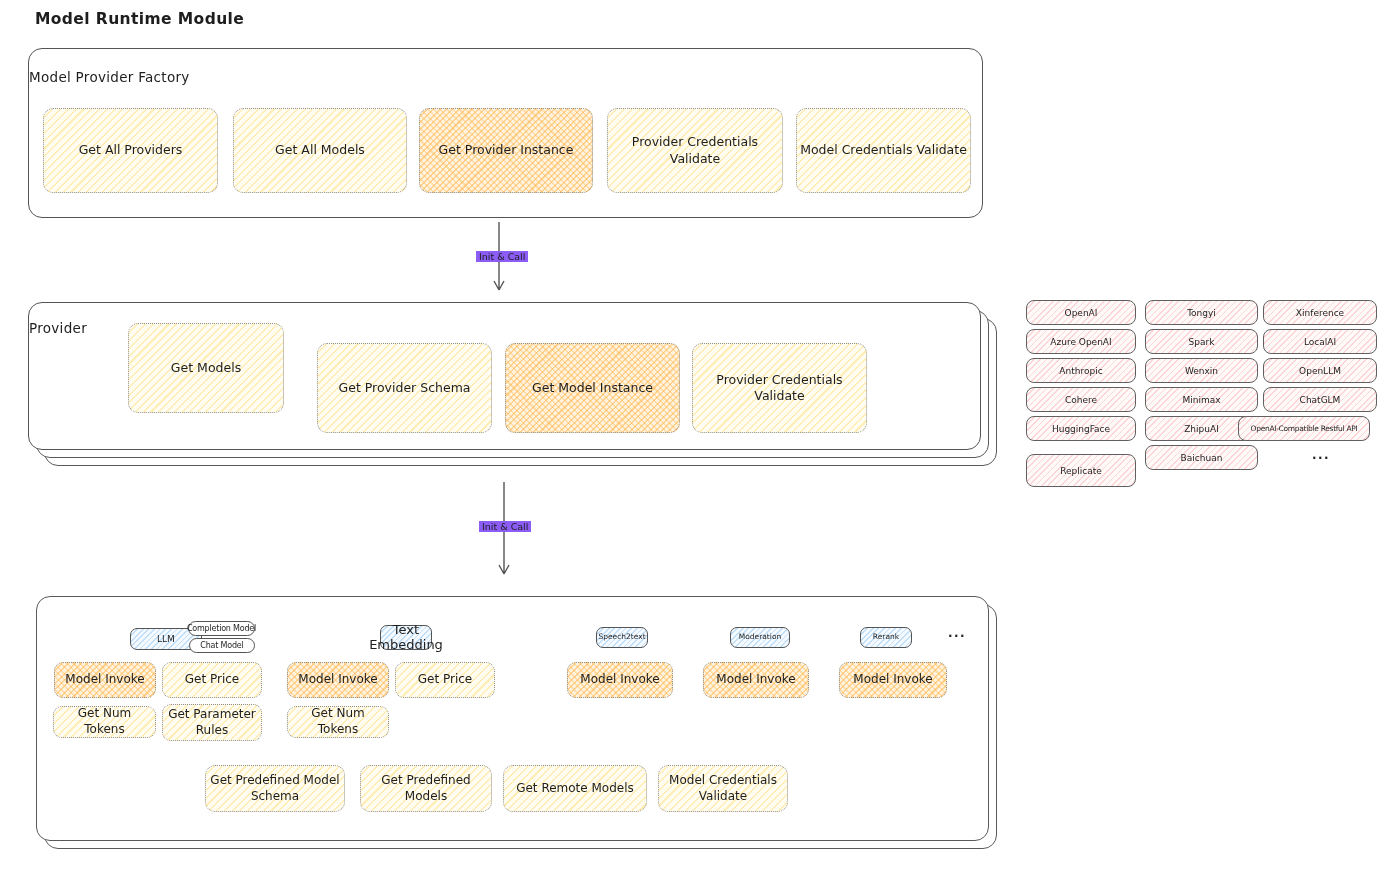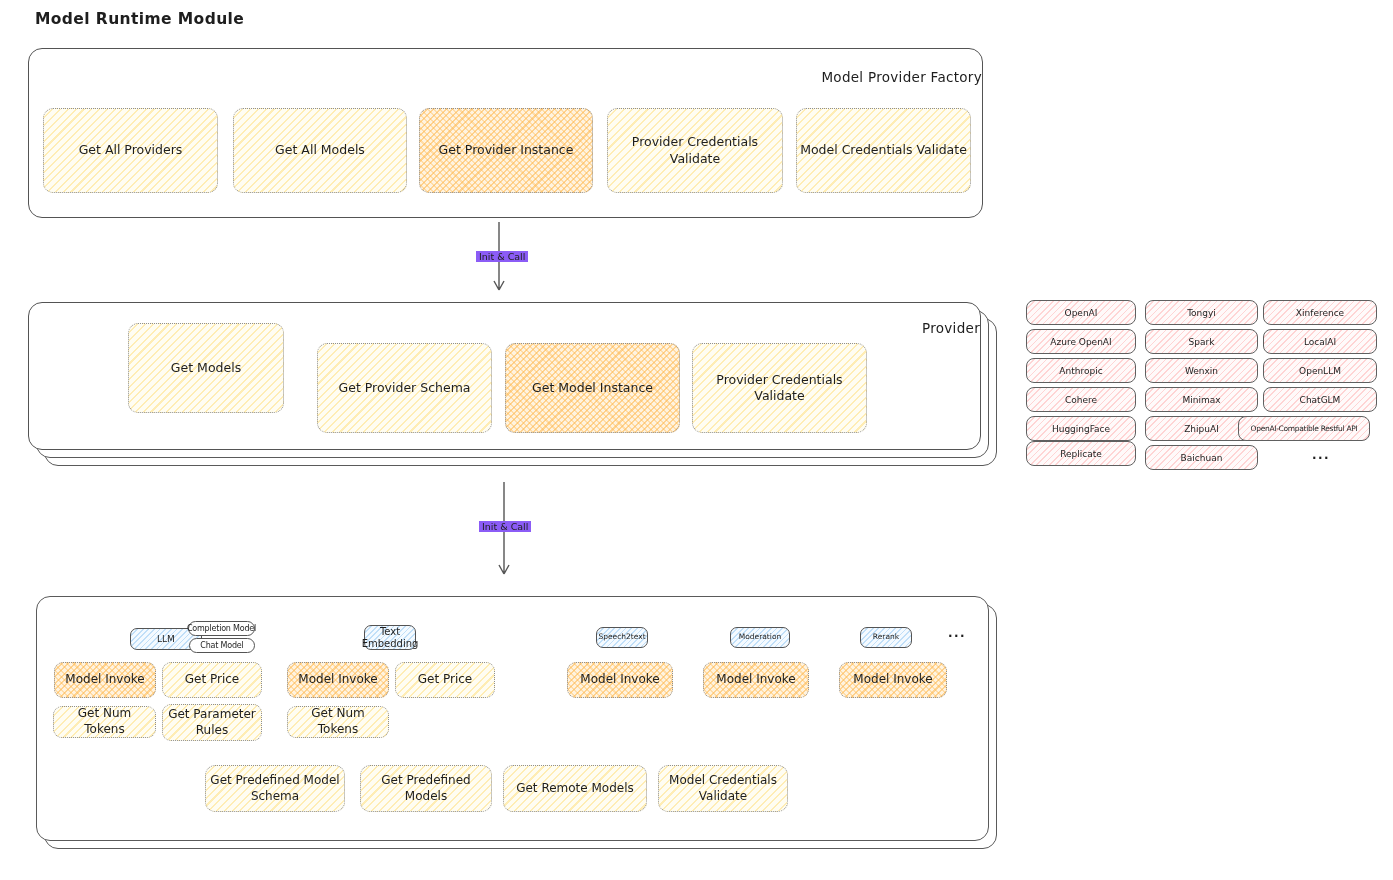--- a/index.html
+++ b/index.html
@@ -1,21 +1,21 @@
 <!DOCTYPE html>
 <html><head>
 <meta charset="utf-8">
 <style>
   html,body{margin:0;padding:0;background:#fff}
   #canvas{position:relative;width:1393px;height:880px;background:#fff;overflow:hidden;
           font-family:"DejaVu Sans","Liberation Sans",sans-serif;color:#1e1e1e}
   .title{position:absolute;font-size:15.5px;font-weight:600;letter-spacing:.4px}
   .panel{position:absolute;background:#fff;border:1.5px solid #545454;border-radius:14px;box-sizing:border-box}
   .layer{position:absolute;background:#fff;border:1.4px solid #5a5a5a;border-radius:14px;box-sizing:border-box}
-  .ptitle{position:absolute;left:0;width:100%;text-align:right;font-size:13.5px;letter-spacing:.3px}
+  .ptitle{position:absolute;left:0;width:100%;text-align:left;font-size:13.5px;letter-spacing:.3px}
   .btn{position:absolute;display:flex;align-items:center;justify-content:center;text-align:center;
        border:1.5px dotted #8f8f8f;border-radius:10px;font-size:12.5px;line-height:1.3;
        padding:2px;box-sizing:border-box}
   .op{font-size:12px;border-radius:9px}
   .fill-y{background-color:#fffdf2;
     background-image:repeating-linear-gradient(135deg,rgba(255,224,130,.55) 0,rgba(255,224,130,.55) 1.5px,transparent 1.5px,transparent 5.5px)}
   .fill-o{background-color:#fff3df;
     background-image:repeating-linear-gradient(135deg,rgba(255,183,77,.55) 0,rgba(255,183,77,.55) 1.5px,transparent 1.5px,transparent 4.5px),
                      repeating-linear-gradient(45deg,rgba(255,183,77,.38) 0,rgba(255,183,77,.38) 1.5px,transparent 1.5px,transparent 4.5px)}
   .chip{position:absolute;display:flex;align-items:center;justify-content:center;text-align:center;
@@ -69,21 +69,21 @@
     <path d="M10 0 V92 M10 92 L5 83 M10 92 L15 83" stroke="#555" fill="none" stroke-width="1.4"></path>
   </svg>
   <div class="alabel" style="left:479px;top:521px">Init &amp; Call</div>
 
   <div class="layer" style="left:44px;top:604px;width:953px;height:245px"></div>
   <div class="layer" style="left:36px;top:596px;width:953px;height:245px"></div>
 
   <div class="bbadge" style="left:130px;top:628px;width:72px;height:22px;font-size:9px">LLM</div>
   <div class="wbadge" style="left:188px;top:621px;width:67px;height:15px">Completion Model</div>
   <div class="wbadge" style="left:189px;top:638px;width:66px;height:15px">Chat Model</div>
-  <div class="bbadge" style="left:364px;top:625px;width:52px;height:25px;font-size:10px;padding:1px">Text Embedding</div>
+  <div class="bbadge" style="left:380px;top:625px;width:52px;height:25px;font-size:13px;padding:1px">Text Embedding</div>
   <div class="bbadge" style="left:596px;top:627px;width:52px;height:21px;font-size:7.5px">Speech2text</div>
   <div class="bbadge" style="left:730px;top:627px;width:60px;height:21px;font-size:7.5px">Moderation</div>
   <div class="bbadge" style="left:860px;top:627px;width:52px;height:21px;font-size:7.5px">Rerank</div>
   <div class="ellip" style="left:948px;top:626px">...</div>
 
   <div class="btn op fill-o" style="left:54px;top:662px;width:102px;height:36px">Model Invoke</div>
   <div class="btn op fill-y" style="left:162px;top:662px;width:100px;height:36px">Get Price</div>
   <div class="btn op fill-o" style="left:287px;top:662px;width:102px;height:36px">Model Invoke</div>
   <div class="btn op fill-y" style="left:395px;top:662px;width:100px;height:36px">Get Price</div>
   <div class="btn op fill-o" style="left:567px;top:662px;width:106px;height:36px">Model Invoke</div>
@@ -112,17 +112,17 @@
   <div class="chip" style="left:1263px;top:358px;width:114px;height:25px">OpenLLM</div>
 
   <div class="chip" style="left:1026px;top:387px;width:110px;height:25px">Cohere</div>
   <div class="chip" style="left:1145px;top:387px;width:113px;height:25px">Minimax</div>
   <div class="chip" style="left:1263px;top:387px;width:114px;height:25px">ChatGLM</div>
 
   <div class="chip" style="left:1026px;top:416px;width:110px;height:25px">HuggingFace</div>
   <div class="chip" style="left:1145px;top:416px;width:113px;height:25px">ZhipuAI</div>
   <div class="chip chip-sm" style="left:1238px;top:416px;width:132px;height:25px">OpenAI-Compatible Restful API</div>
 
-  <div class="chip" style="left:1026px;top:441px;width:110px;height:25px">Replicate</div>
+  <div class="chip" style="left:1026px;top:454px;width:110px;height:33px">Replicate</div>
   <div class="chip" style="left:1145px;top:445px;width:113px;height:25px">Baichuan</div>
   <div class="ellip" style="left:1312px;top:448px">...</div>
 
 </div>
 
 </body></html>

